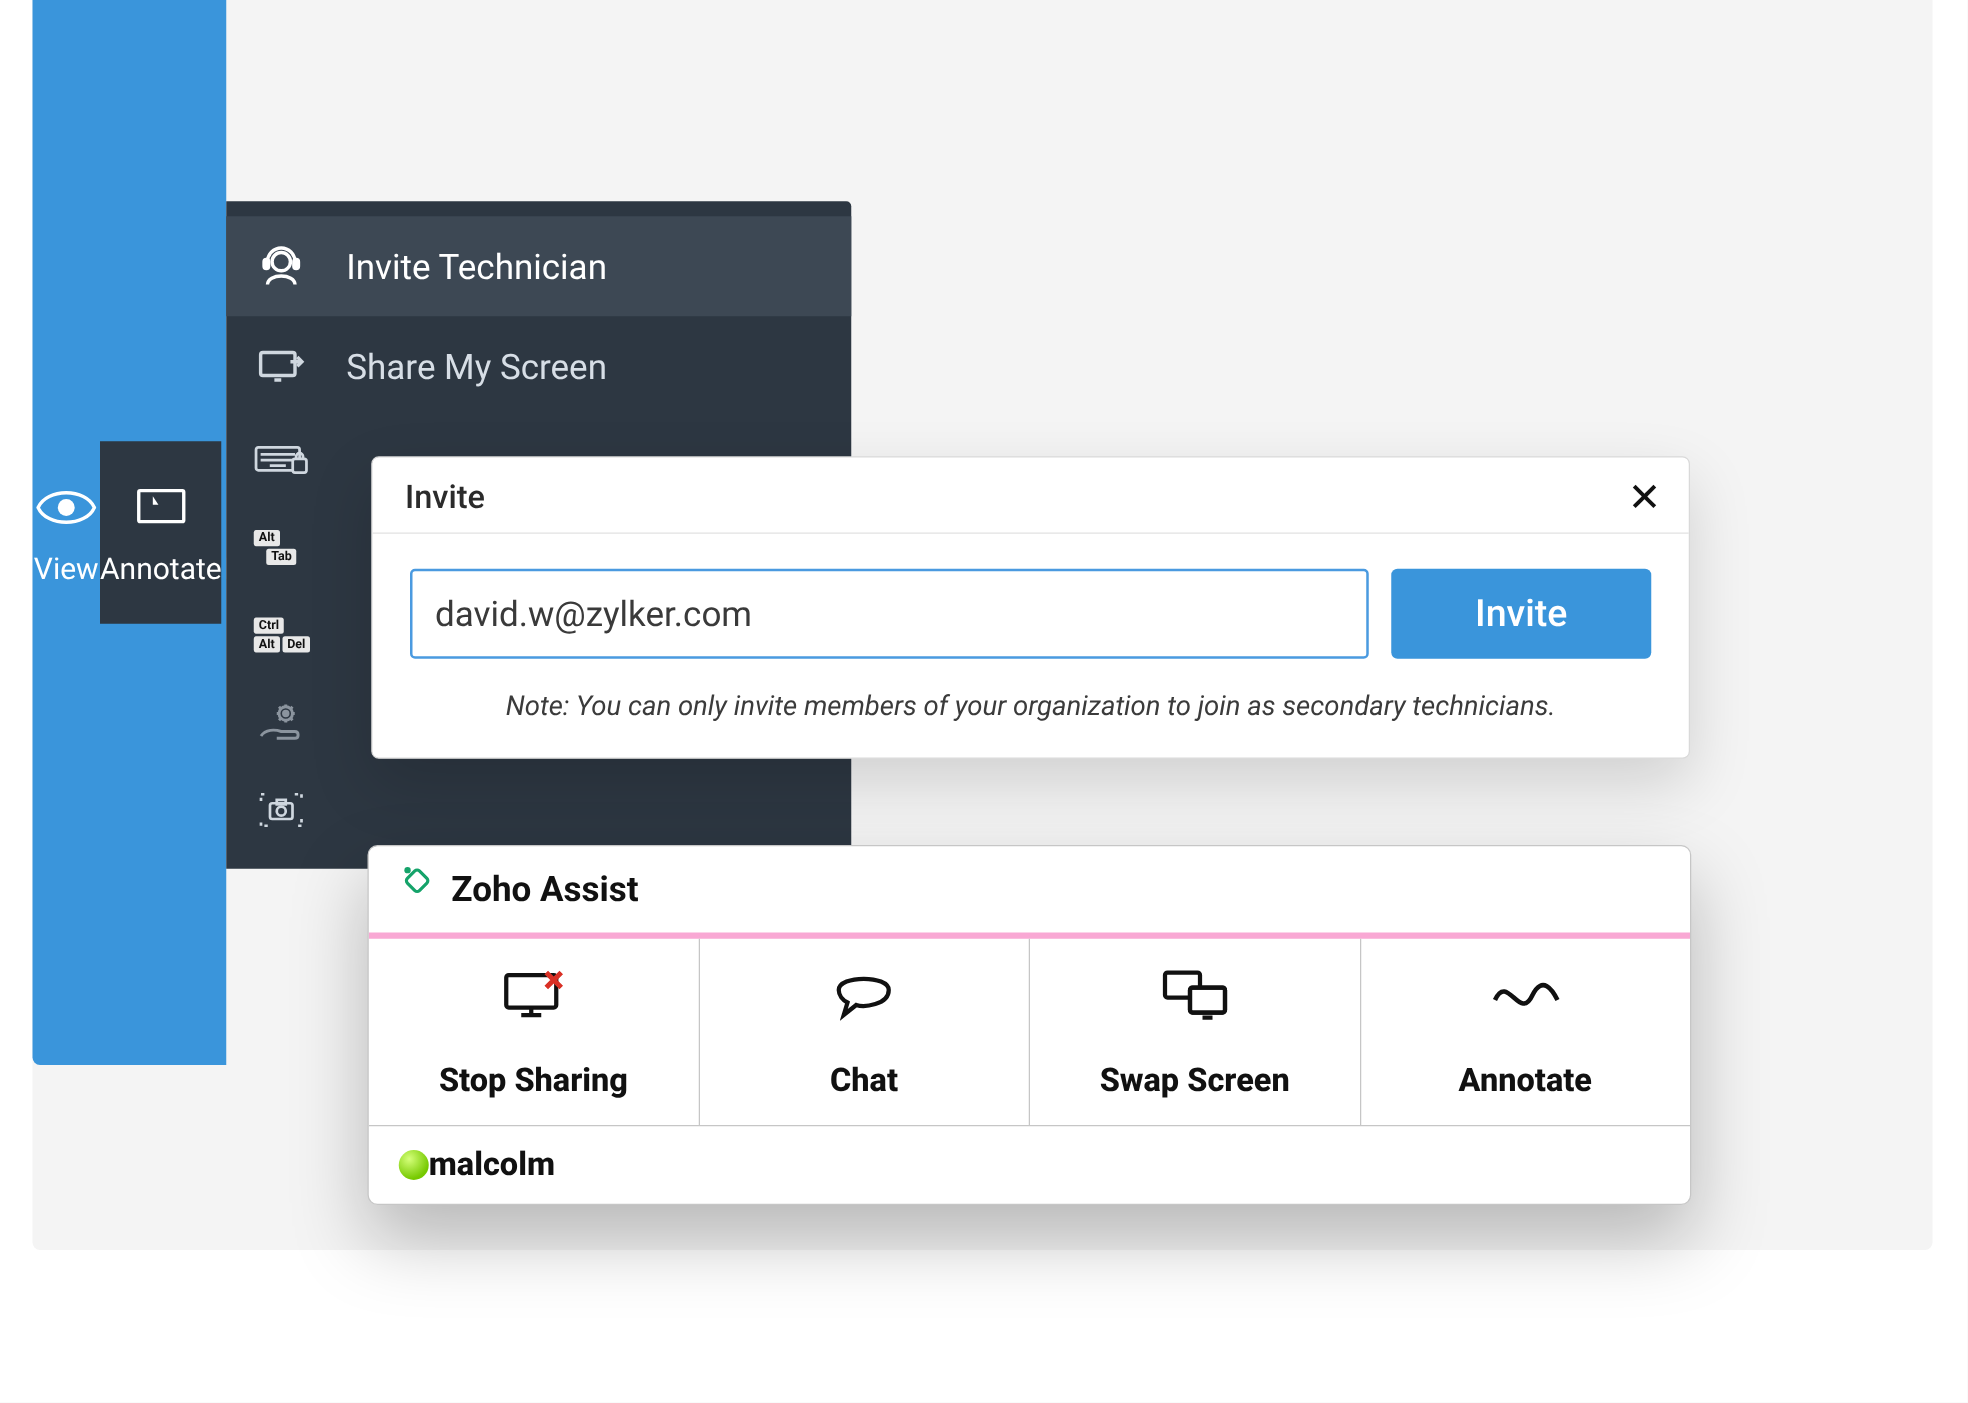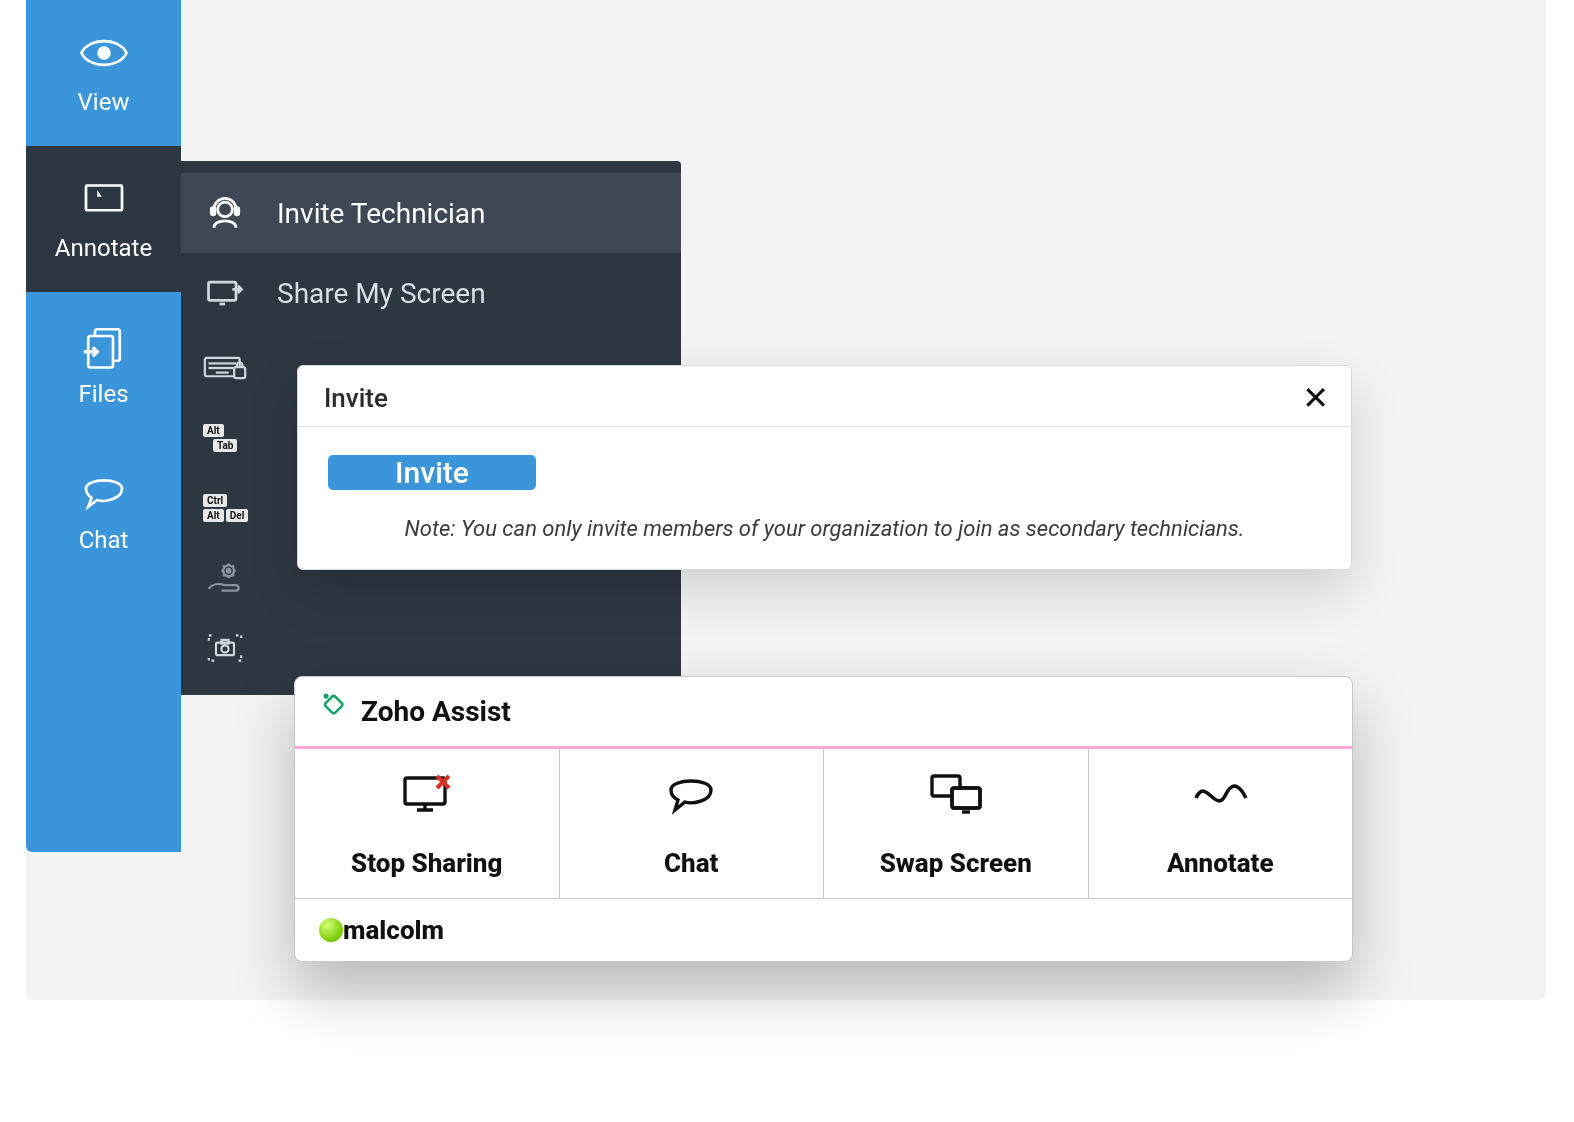--- a/index.html
+++ b/index.html
@@ -1,20 +1,20 @@
 <!DOCTYPE html>
 <html><head>
 <meta charset="utf-8">
 <style>
   * { box-sizing: border-box; margin: 0; padding: 0; font-family: -apple-system, BlinkMacSystemFont, "Segoe UI", Roboto, Helvetica, Arial, sans-serif; }
   body { width: 1574px; height: 1122px; background: #ffffff; position: relative; overflow: hidden; }
 
   .canvas { position: absolute; left: 26px; top: 0; width: 1520px; height: 1000px; background: #f4f4f4; border-radius: 0 0 6px 6px; }
 
-  .sidebar { position: absolute; left: 26px; top: 0; width: 155px; height: 852px; background: #3a95db; border-radius: 0 0 0 6px; display: flex; flex-direction: column; align-items: center; }
+  .sidebar { position: absolute; left: 26px; top: 0; width: 155px; height: 852px; background: #3a95db; border-radius: 0 0 0 6px; display: flex; flex-direction: row; align-items: center; }
   .sidebar-item { width: 100%; display: flex; flex-direction: column; align-items: center; justify-content: center; color: #fff; font-size: 24px; cursor: pointer; padding-top: 26px; padding-bottom: 30px; }
   .sidebar-item svg { width: 54px; height: 54px; stroke: #fff; fill: none; stroke-width: 2.4; }
   .sidebar-item.active { background: #2d3742; }
   .sidebar-item span { margin-top: 8px; }
 
   .submenu { position: absolute; left: 181px; top: 161px; width: 500px; background: #2d3742; border-radius: 0 4px 4px 0; padding: 12px 0; }
   .submenu-item { display: flex; align-items: center; height: 80px; padding-left: 22px; color: #d7dee6; font-size: 28px; cursor: pointer; }
   .submenu-item.selected { background: #3d4854; color: #fff; }
   .submenu-item .icon { width: 56px; display: flex; justify-content: flex-start; align-items: center; margin-right: 18px; }
   .submenu-item.icon-only { height: 70px; }
@@ -26,21 +26,21 @@
   .invite-header { display: flex; align-items: center; justify-content: space-between; padding: 16px 22px 12px 26px; border-bottom: 1px solid #e2e2e2; }
   .invite-header h3 { font-size: 26px; font-weight: 500; color: #2b2b2b; }
   .close-btn { font-size: 32px; font-weight: 500; cursor: pointer; line-height: 1; color: #111; background: none; border: none; }
   .invite-body { padding: 28px 30px 0 30px; display: flex; flex-direction: column; }
   .input-row { display: flex; gap: 18px; align-items: stretch; }
   .email-input { flex: 1; height: 72px; border: 2px solid #4a9ae0; border-radius: 4px; padding: 0 18px; font-size: 28px; color: #3a3a3a; outline: none; }
   .invite-btn { width: 208px; background: #3a95db; color: #fff; border: none; border-radius: 5px; font-size: 30px; font-weight: 500; cursor: pointer; }
   .note { margin-top: 26px; font-size: 22px; font-style: italic; color: #3b3b3b; text-align: center; }
 
   .assist-panel { position: absolute; left: 294px; top: 676px; width: 1059px; background: #ffffff; border: 1px solid #c6c6c6; border-radius: 8px; box-shadow: 0 28px 60px rgba(0,0,0,0.25); overflow: hidden; }
-  .assist-header { display: flex; align-items: center; gap: 12px; padding: 14px 20px; font-size: 28px; font-weight: 700; color: #111; border-bottom: 3px solid #f9a8d4; }
+  .assist-header { display: flex; align-items: center; gap: 12px; padding: 14px 20px; font-size: 28px; font-weight: 700; color: #111; border-bottom: 5px solid #f9a8d4; }
   .assist-actions { display: flex; height: 150px; border-bottom: 1px solid #c6c6c6; }
   .assist-action { flex: 1; display: flex; flex-direction: column; align-items: center; justify-content: center; gap: 30px; border-right: 1px solid #c6c6c6; cursor: pointer; font-size: 26px; font-weight: 800; color: #111; }
   .assist-action:last-child { border-right: none; }
   .assist-action svg { width: 60px; height: 48px; stroke: #111; fill: none; stroke-width: 3.4; }
   .assist-footer { display: flex; align-items: center; padding: 16px 24px; font-size: 26px; font-weight: 800; color: #111; }
   .presence-dot { width: 24px; height: 24px; border-radius: 50%; background: radial-gradient(circle at 35% 30%, #d5ff7a, #76c900 70%); }
 </style>
 </head>
 <body>
 
@@ -162,20 +162,21 @@
   </div>
 </div>
 
 <div class="invite-panel">
   <div class="invite-header">
     <h3>Invite</h3>
     <button class="close-btn">✕</button>
   </div>
   <div class="invite-body">
     <div class="input-row">
+      <input class="email-input" type="text" value="david.w@zylker.com" style="">
       <button class="invite-btn">Invite</button>
     </div>
     <div class="note">Note: You can only invite members of your organization to join as secondary technicians.</div>
   </div>
 </div>
 
 <div class="assist-panel">
   <div class="assist-header">
     <span>
       <svg viewBox="0 0 40 40" width="34" height="34">

